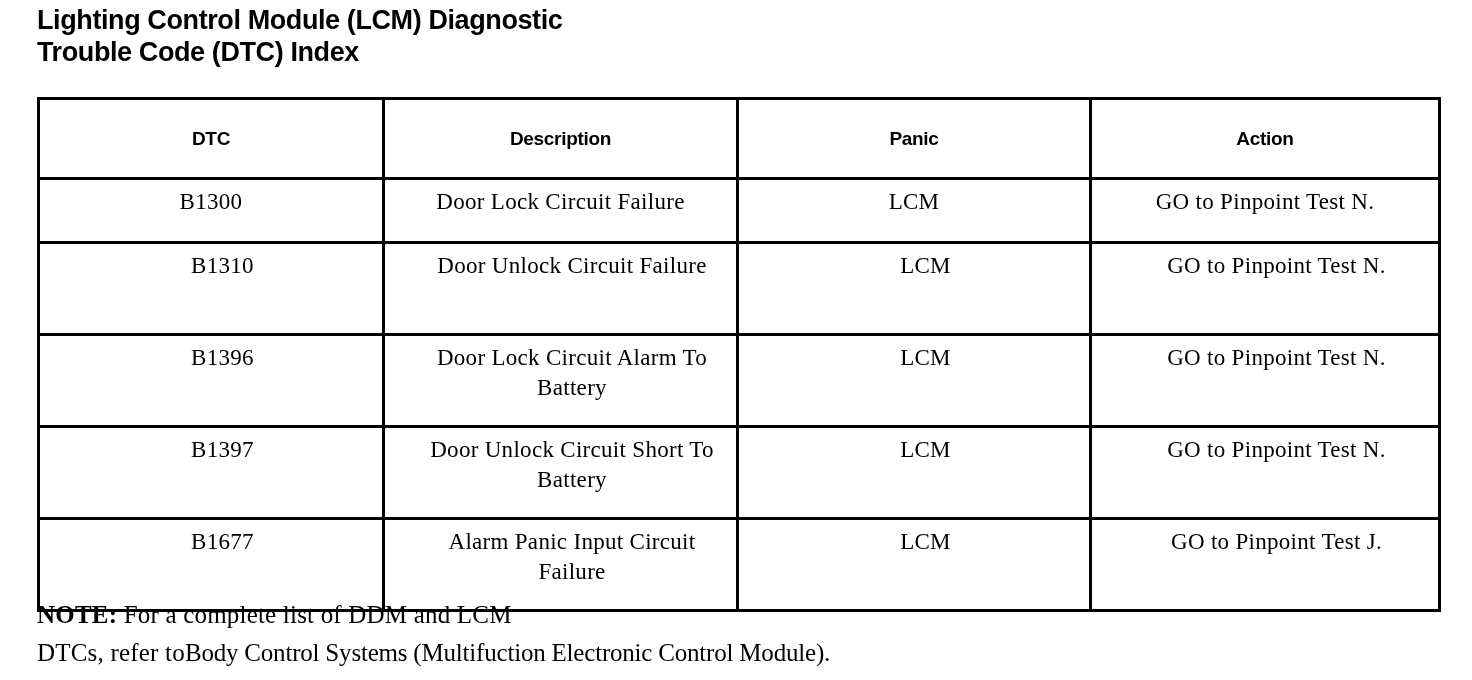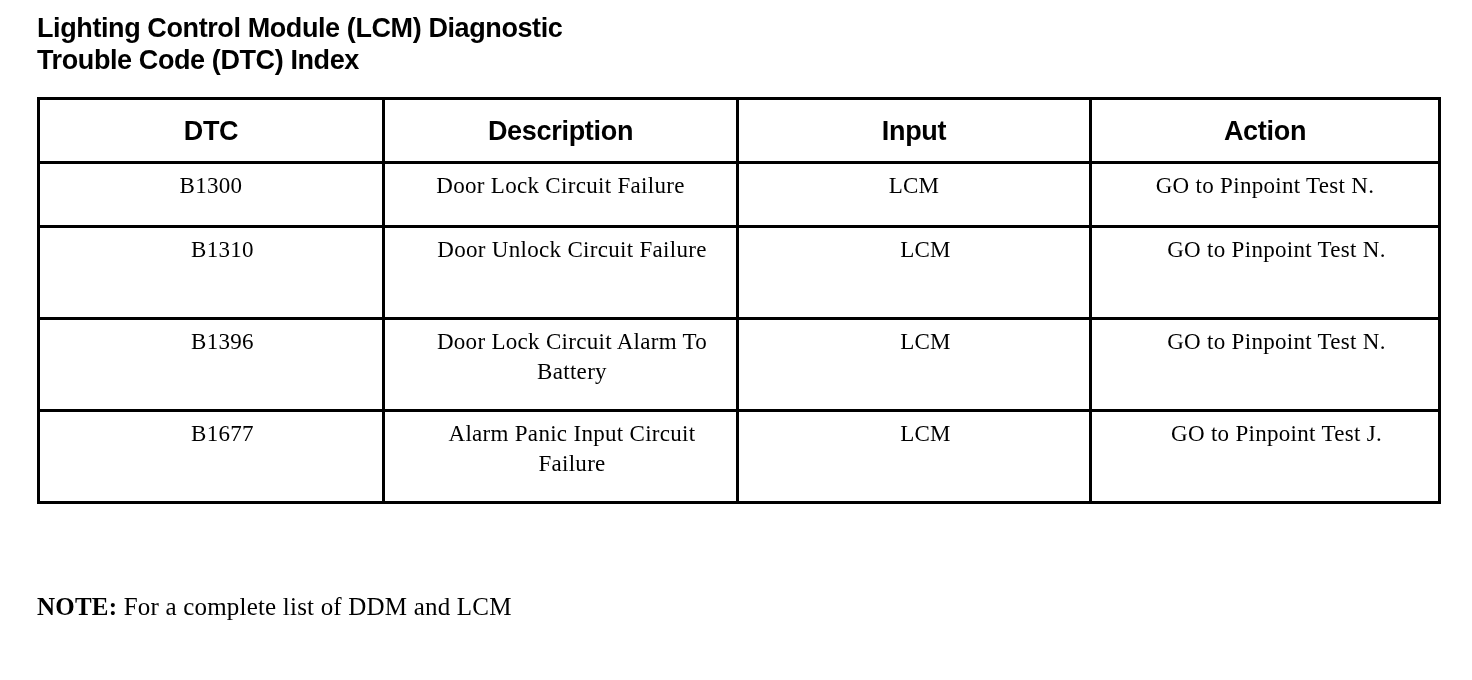--- a/index.html
+++ b/index.html
@@ -19,21 +19,21 @@
     position: relative;
     width: 1472px;
     height: 680px;
     background: #ffffff;
   }
 
   
   .doc-title {
     position: absolute;
     left: 37px;
-    top: 12px;
+    top: 4px;
     width: 900px;
     font-family: "Liberation Sans", "DejaVu Sans", sans-serif;
     font-weight: bold;
     font-size: 27px;
     line-height: 32px;
     letter-spacing: -0.4px;
     color: #000;
     white-space: pre-line;
   }
 
@@ -62,26 +62,26 @@
     border: 3px solid #000;
     text-align: center;
     vertical-align: top;
     padding: 7px 6px 8px 6px;
     color: #000;
   }
 
   table.dtc-table thead th {
     font-family: "Liberation Sans", "DejaVu Sans", sans-serif;
     font-weight: bold;
-    font-size: 27px;
+    font-size: 19px;
     line-height: 28px;
     letter-spacing: -0.3px;
     height: 45px;
     vertical-align: middle;
-    padding: 8px 6px;
+    padding: 16px 6px;
   }
 
   table.dtc-table tbody td {
     font-family: "Liberation Serif", "DejaVu Serif", serif;
     font-weight: normal;
     font-size: 23px;
     line-height: 30px;
     letter-spacing: 0.3px;
   }
 
@@ -96,21 +96,21 @@
     width: 1390px;
     font-family: "Liberation Serif", "DejaVu Serif", serif;
     font-size: 25px;
     line-height: 38px;
     color: #000;
   }
   .note-label {
     font-weight: bold;
     letter-spacing: 0.2px;
   }
-  .note-line1 { letter-spacing: 0.2px; }
+  .note-line1 { letter-spacing: 0.2px; margin-top: 8px; }
   .note-line2 { letter-spacing: 0.2px; white-space: nowrap; }
   .note-ref {
     letter-spacing: -0.2px;
   }
 </style>
 </head>
 <body>
 
 <div class="page">
 
@@ -122,21 +122,21 @@
       <colgroup>
         <col class="c-dtc">
         <col class="c-desc">
         <col class="c-source">
         <col class="c-action">
       </colgroup>
       <thead>
         <tr>
           <th>DTC</th>
           <th>Description</th>
-          <th>Input</th>
+          <th>Panic</th>
           <th>Action</th>
         </tr>
       </thead>
       <tbody>
         <tr class="single-line">
           <td>B1300</td>
           <td>Door Lock Circuit Failure</td>
           <td>LCM</td>
           <td>GO to Pinpoint Test N.</td>
         </tr>
@@ -146,26 +146,33 @@
           <td>LCM</td>
           <td>GO to Pinpoint Test N.</td>
         </tr>
         <tr class="two-line">
           <td>B1396</td>
           <td>Door Lock Circuit Alarm To Battery</td>
           <td>LCM</td>
           <td>GO to Pinpoint Test N.</td>
         </tr>
         <tr class="two-line">
+          <td>B1397</td>
+          <td>Door Unlock Circuit Short To Battery</td>
+          <td>LCM</td>
+          <td>GO to Pinpoint Test N.</td>
+        </tr>
+        <tr class="two-line">
           <td>B1677</td>
           <td>Alarm Panic Input Circuit Failure</td>
           <td>LCM</td>
           <td>GO to Pinpoint Test J.</td>
         </tr>
       </tbody>
     </table>
   </div>
 
   <div class="note-block">
     <div class="note-line1"><span class="note-label">NOTE:</span><span> For a complete list of DDM and LCM</span></div>
+    <div class="note-line2"><span>DTCs, refer to</span><span class="note-ref">Body Control Systems (Multifuction Electronic Control Module).</span></div>
   </div>
 
 </div>
 
 </body></html>

